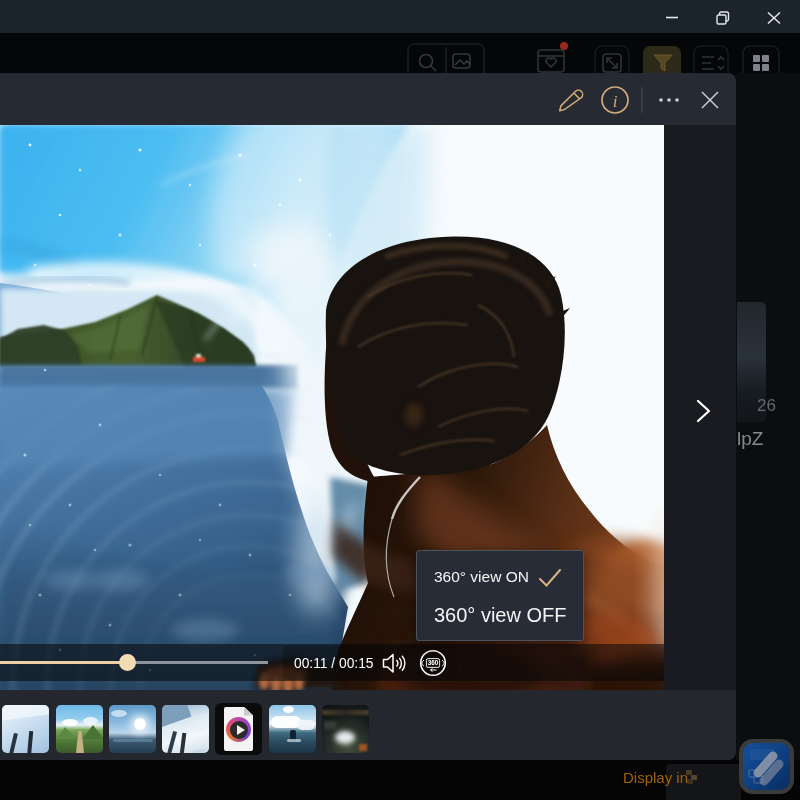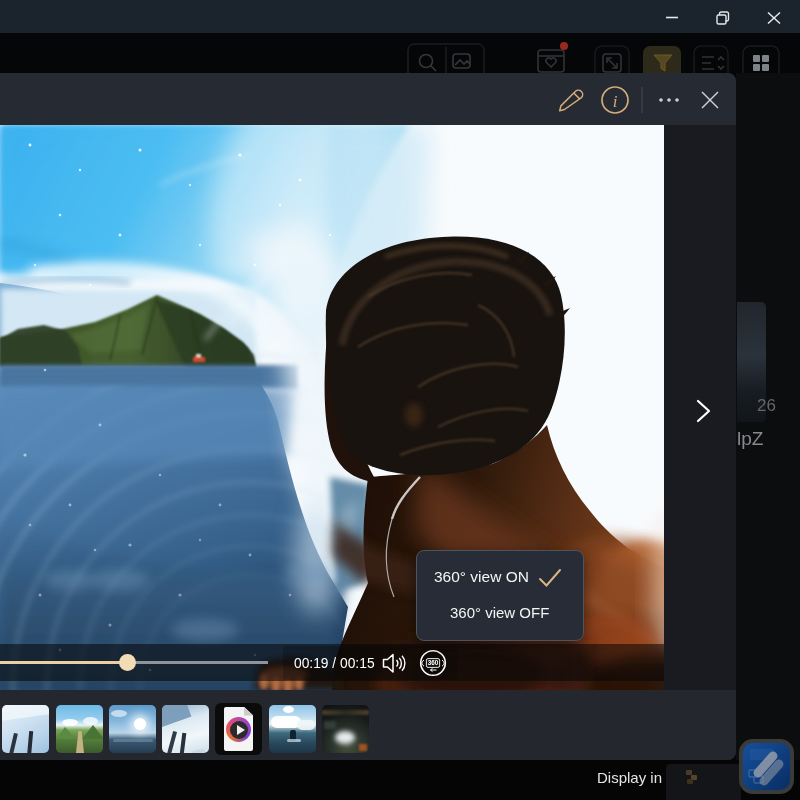--- a/index.html
+++ b/index.html
@@ -70,21 +70,21 @@
     </g>
   </svg>
 
   <div class="abs" style="left:736px;top:73px;width:64px;height:727px;background:#0c0d0f;"></div>
   <div class="abs" style="left:737px;top:302px;width:29px;height:120px;background:linear-gradient(180deg,#20262c 0%,#2a323b 45%,#171c21 75%,#12161a 100%);border-radius:0 5px 5px 0;"></div>
   <div class="abs" style="left:737px;top:396px;width:60px;height:18px;color:#63666b;font-size:17px;margin-left:20px;">26</div>
   <div class="abs" style="left:737px;top:428px;width:60px;height:20px;color:#87898d;font-size:19px;">lpZ</div>
 
   <div class="abs" style="left:0;top:760px;width:800px;height:40px;background:#050505;"></div>
   <div class="abs" style="left:666px;top:764px;width:75px;height:36px;background:#141519;border-radius:4px 4px 0 0;"></div>
-  <div class="abs" style="left:597px;top:769px;color:#e5e5e5;font-size:15px;">Display in</div>
+  <div class="abs" style="left:623px;top:769px;color:#a16207;font-size:15px;">Display in</div>
   <svg class="abs" style="left:684px;top:769px;" width="18" height="16" viewBox="0 0 18 16">
     <g fill="#4a3d22">
       <rect x="2" y="1" width="6" height="5" rx="1"></rect>
       <rect x="7" y="6" width="6" height="5" rx="1" fill="#55452a"></rect>
       <rect x="3" y="10" width="6" height="5" rx="1" fill="#3c311c"></rect>
     </g>
   </svg>
 
   <div class="abs" style="left:0;top:73px;width:736px;height:687px;background:#191b20;border-radius:0 8px 8px 0;overflow:hidden;">
 
@@ -335,21 +335,21 @@
           <ellipse cx="70" cy="455" rx="26" ry="10"></ellipse>
         </g>
       </svg>
 
       
       <div class="abs" style="left:0;top:519px;width:664px;height:37px;background:rgba(5,5,7,0.55);"></div>
       <div class="abs" style="left:283px;top:521px;width:174px;height:34px;background:rgba(8,6,5,0.25);border-radius:4px;"></div>
       <div class="abs" style="left:0;top:536px;width:268px;height:3px;background:#8e949c;"></div>
       <div class="abs" style="left:0;top:536px;width:120px;height:3px;background:#eccfa5;"></div>
       <div class="abs" style="left:119px;top:529px;width:17px;height:17px;border-radius:50%;background:#f2dcb4;"></div>
-      <div class="abs" style="left:294px;top:531px;width:90px;height:16px;color:#ffffff;font-size:13.8px;">00:19 / 00:15</div>
+      <div class="abs" style="left:294px;top:531px;width:90px;height:16px;color:#ffffff;font-size:13.8px;">00:11 / 00:15</div>
       <svg class="abs" style="left:381px;top:527px;" width="26" height="23" viewBox="0 0 26 23">
         <path d="M2.5 7.5 h4 l5.5-5 v17.5 L6.5 15 h-4 Z" fill="none" stroke="#ffffff" stroke-width="1.5" stroke-linejoin="round"></path>
         <path d="M15.5 8 a5 5 0 0 1 0 6.5 M18.3 6 a8 8 0 0 1 0 10.8 M21 3.8 a11.2 11.2 0 0 1 0 15" stroke="#ffffff" stroke-width="1.4" fill="none"></path>
       </svg>
       <svg class="abs" style="left:419px;top:524px;" width="28" height="28" viewBox="0 0 28 28">
         <circle cx="14" cy="14" r="12.3" stroke="#ffffff" stroke-width="1.6" fill="rgba(10,8,6,0.35)"></circle>
         <path d="M5 11 a12 5.6 0 0 0 0 6.2 M23 11 a12 5.6 0 0 1 0 6.2" stroke="#ffffff" stroke-width="1" fill="none"></path>
         <rect x="7.4" y="9.6" width="13.2" height="8.8" rx="1.6" fill="#131210" stroke="#ffffff" stroke-width="0.9"></rect>
         <text x="14" y="16.2" font-size="6.4" font-weight="bold" fill="#ffffff" text-anchor="middle">360</text>
         <path d="M17.5 21 h-6 m0 0 l2-1.6 m-2 1.6 l2 1.6" stroke="#ffffff" stroke-width="1" fill="none"></path>
@@ -400,26 +400,26 @@
       <div class="abs" style="left:14px;top:1px;width:11px;height:7px;background:#fff;opacity:0.95;border-radius:50%;"></div>
     </div>
     <div class="abs" style="left:322px;top:632px;width:47px;height:48px;border-radius:5px;overflow:hidden;background:radial-gradient(circle at 55% 85%,#46523f 0%,#2a332c 35%,#171c1b 65%,#0e1113 100%);">
       <div class="abs" style="left:13px;top:26px;width:20px;height:13px;background:#e6ecee;border-radius:50%;filter:blur(2.5px);"></div>
       <div class="abs" style="left:0;top:5px;width:47px;height:5px;background:linear-gradient(90deg,#6e5632,#a8825040,#6e5632);opacity:0.65;filter:blur(1px);"></div>
       <div class="abs" style="left:37px;top:39px;width:8px;height:7px;background:#b45a1e;opacity:0.85;filter:blur(1px);"></div>
       <div class="abs" style="left:2px;top:16px;width:12px;height:8px;background:#3a4540;opacity:0.8;filter:blur(1.5px);"></div>
     </div>
   </div>
 
-  <div class="abs" style="left:416px;top:550px;width:168px;height:91px;background:#272c36;border:1px solid #4e545e;border-radius:8px;box-shadow:0 4px 14px rgba(0,0,0,0.5);">
+  <div class="abs" style="left:416px;top:550px;width:168px;height:91px;background:#272c36;border:1px solid #4e545e;border-radius:3px;box-shadow:0 4px 14px rgba(0,0,0,0.5);">
     <div class="abs" style="left:17px;top:17px;color:#f4f4f4;font-size:15.5px;">360° view ON</div>
     <svg class="abs" style="left:120px;top:16px;" width="26" height="22" viewBox="0 0 26 22">
       <path d="M3 12 l6.5 6.5 L23 3" stroke="#d9b486" stroke-width="2" fill="none" stroke-linecap="round"></path>
     </svg>
-    <div class="abs" style="left:17px;top:53px;color:#f4f4f4;font-size:15px;margin-left:16px;">360° view OFF</div>
+    <div class="abs" style="left:17px;top:53px;color:#f4f4f4;font-size:20px;">360° view OFF</div>
   </div>
 
   <div class="abs" style="left:739px;top:739px;width:55px;height:55px;border-radius:14px;background:#3a3b3d;">
     <div class="abs" style="left:4px;top:4px;width:47px;height:47px;border-radius:10px;background:linear-gradient(135deg,#16509a 0%,#0f4184 45%,#0a2d61 100%);overflow:hidden;">
       <div class="abs" style="left:7px;top:6px;width:24px;height:11px;background:#2c5fa2;border-radius:2px;opacity:0.4;"></div>
       <svg class="abs" style="left:0;top:0;" width="47" height="47" viewBox="0 0 47 47">
         <line x1="15" y1="30" x2="30" y2="13" stroke="#959ca8" stroke-width="9" stroke-linecap="round" opacity="0.85"></line>
         <line x1="21" y1="38" x2="36" y2="21" stroke="#7f8a9c" stroke-width="9" stroke-linecap="round" opacity="0.68"></line>
         <g fill="none" stroke="#7f97b8" stroke-width="1.4" opacity="0.4">
           <rect x="6" y="27" width="9" height="7" rx="1.5"></rect>

